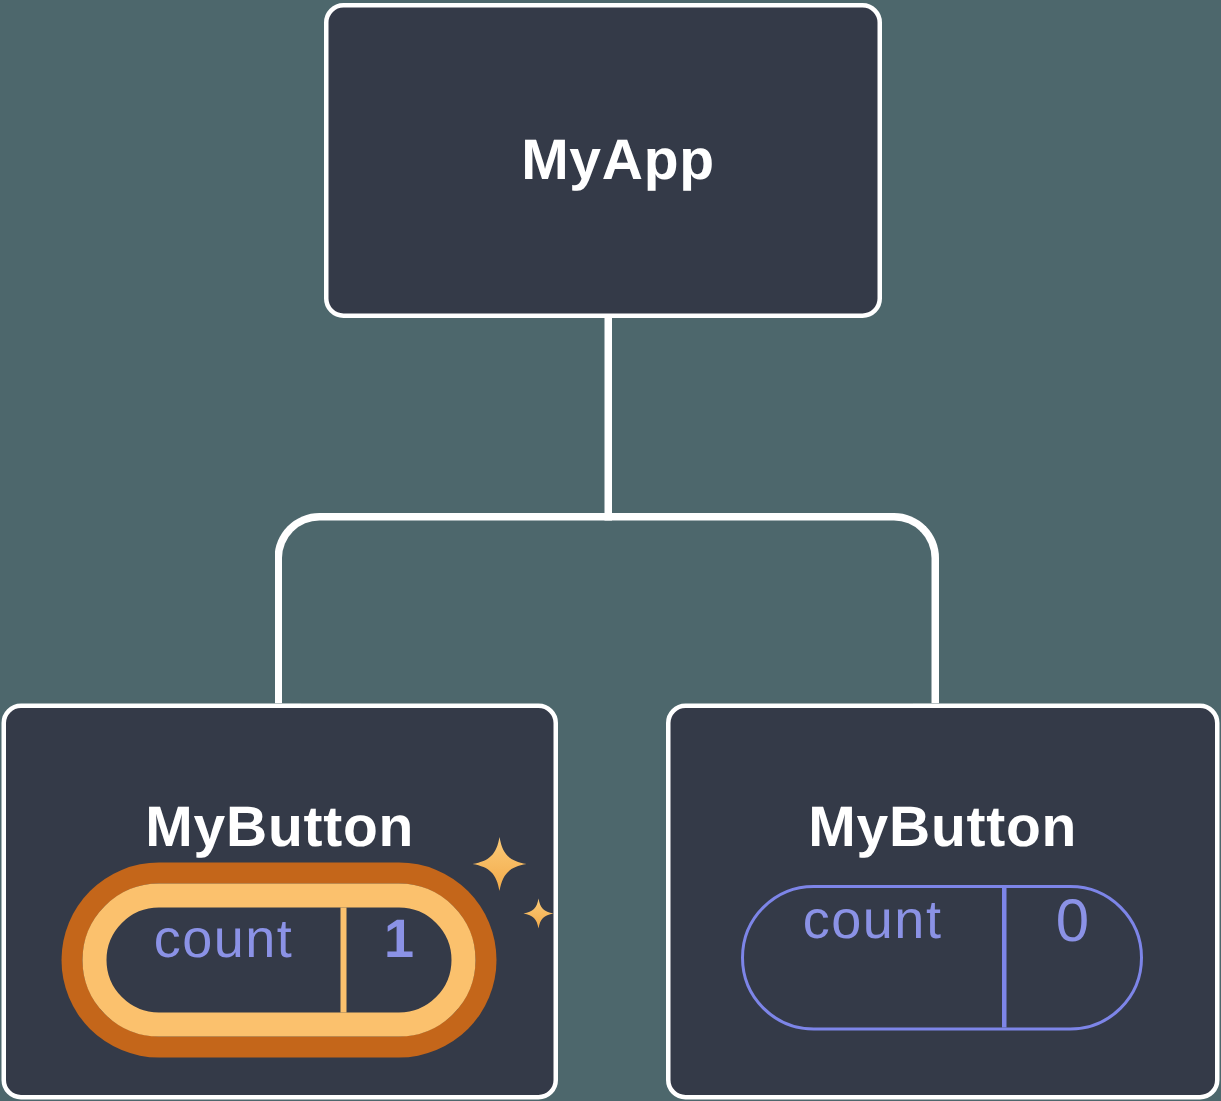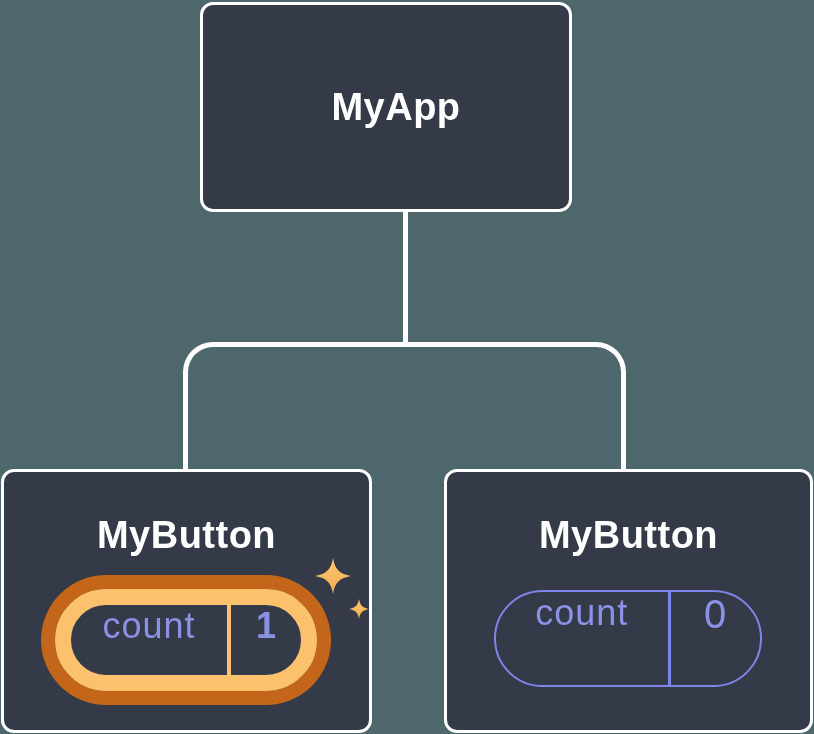--- a/index.html
+++ b/index.html
@@ -23,29 +23,29 @@
     overflow:hidden;
     font-family:"Liberation Sans", sans-serif;
   }
   .node{
     position:absolute;
     background:var(--node_fill);
     border:3.5px solid var(--node_border);
     border-radius:13px;
     box-sizing:border-box;
   }
-  .node-root{left:200px;top:2px;width:372px;height:210px;display:flex;align-items:center;justify-content:center;padding-left:20px;}
+  .node-root{left:216px;top:2px;width:372px;height:210px;display:flex;align-items:center;justify-content:center;padding-left:20px;}
   .node-left{left:1px;top:469px;width:371px;height:264px;}
   .node-right{left:444px;top:469px;width:369px;height:264px;}
   .node-title{
     color:var(--title_text);
     font-size:38px;font-weight:600;letter-spacing:.5px;
     line-height:40px;text-align:center;
   }
-  .node-title.abs{position:absolute;left:0;right:0;top:43px;}
+  .node-title.abs{position:absolute;left:0;right:0;top:60px;}
   
   .conn-stem{
     position:absolute;left:402.5px;top:212px;width:5px;height:135px;
     background:var(--connector);
   }
   .conn-bracket{
     position:absolute;left:182.5px;top:342px;width:443px;height:127px;
     border-top:5px solid var(--connector);
     border-left:5px solid var(--connector);
     border-right:5px solid var(--connector);

